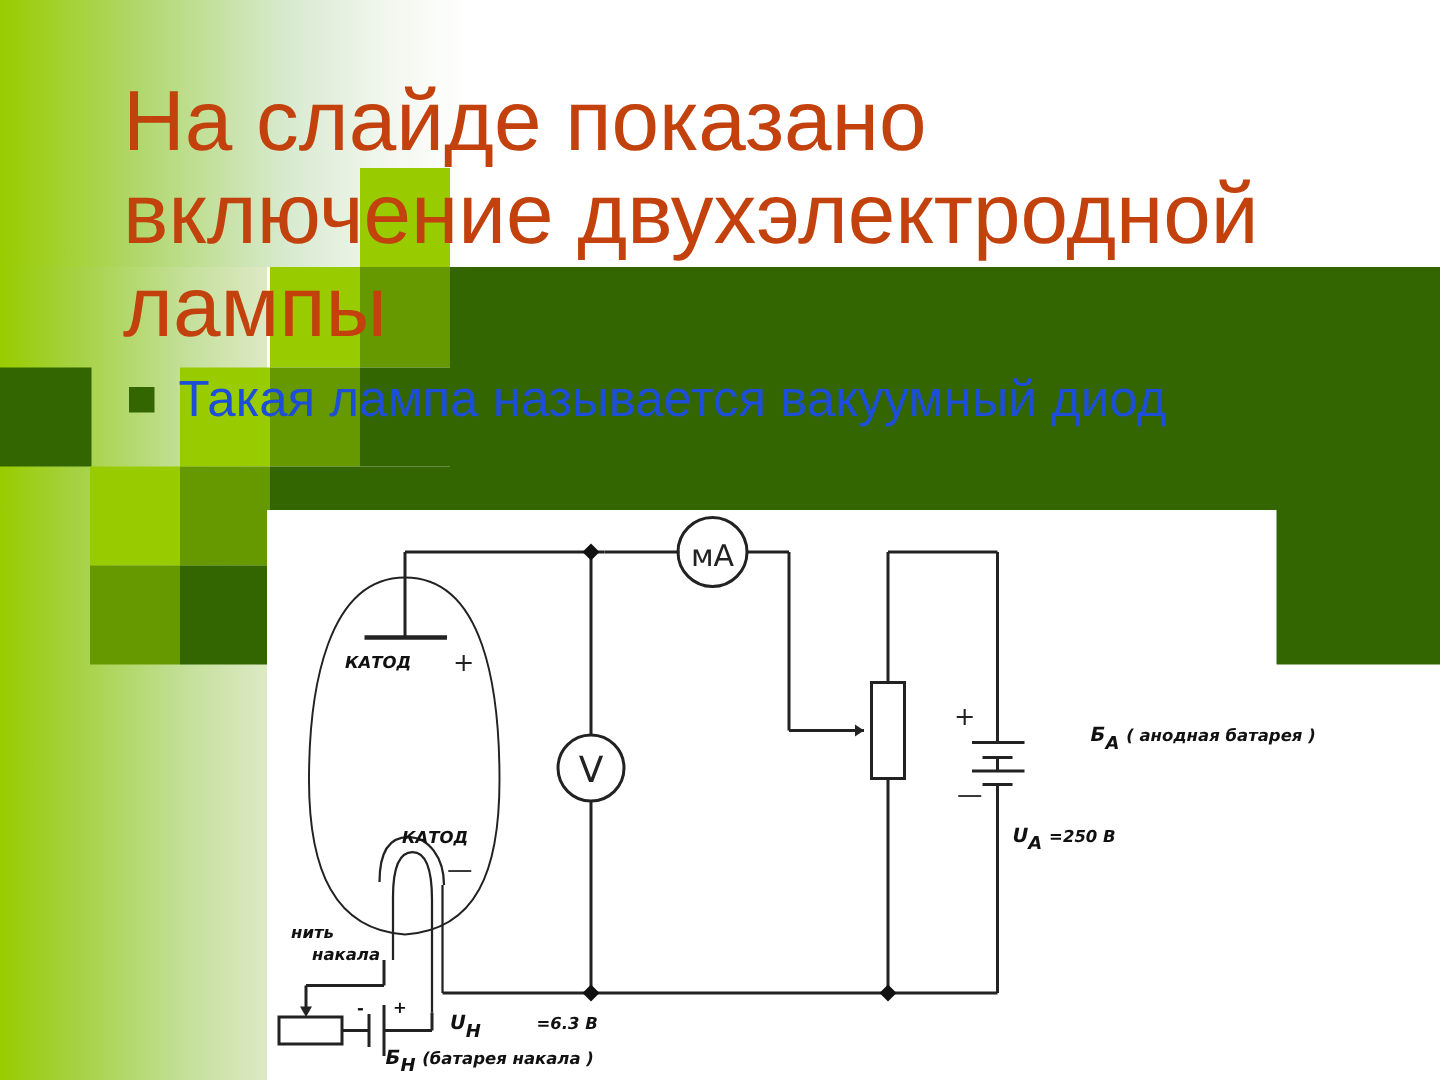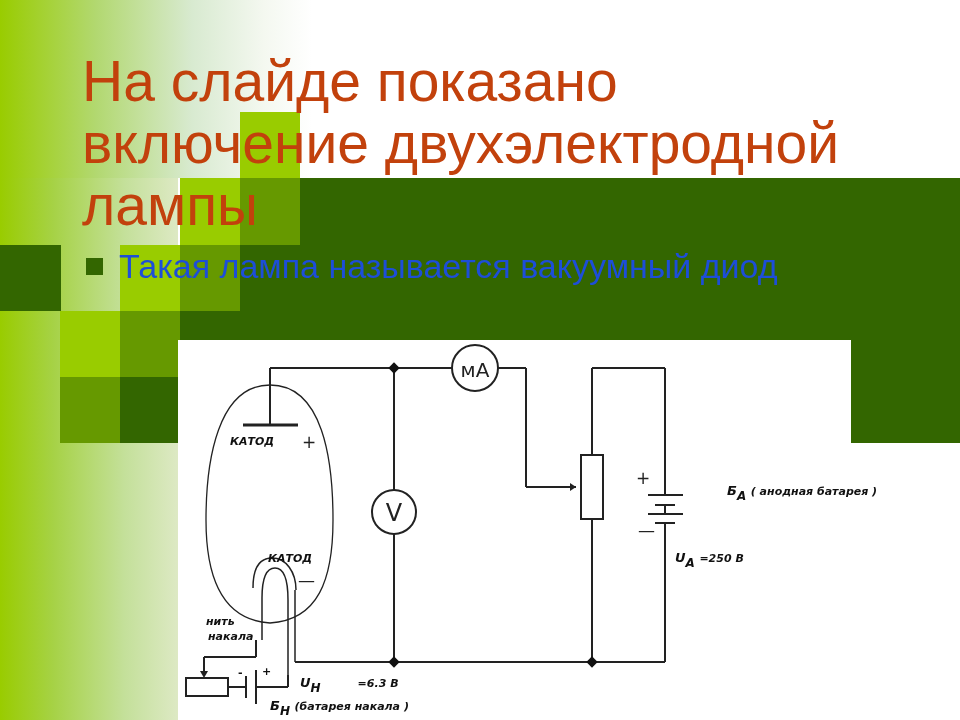--- a/index.html
+++ b/index.html
@@ -115,36 +115,36 @@
     <rect x="410" y="318" width="8" height="8" fill="#111" transform="rotate(45 414 322)"></rect>
 
     <text x="216" y="181" text-anchor="middle" font-family="DejaVu Sans, sans-serif" font-size="24" fill="#222">V</text>
     <text x="297" y="37" text-anchor="middle" font-family="DejaVu Sans, sans-serif" font-size="20" fill="#222">мA</text>
   </svg>
 
   <div class="lbl" style="left:52px;top:95px;">КАТОД</div>
   <div class="sign" style="left:124px;top:92px;">+</div>
   <div class="lbl" style="left:90px;top:212px;">КАТОД</div>
   <div class="sign" style="left:120px;top:230px;">—</div>
-  <div class="lbl" style="left:28px;top:275px;">нить</div>
+  <div class="lbl" style="left:16px;top:275px;">нить</div>
   <div class="lbl" style="left:30px;top:290px;">накала</div>
 
   <div class="sign" style="left:458px;top:128px;">+</div>
   <div class="sign" style="left:460px;top:180px;">—</div>
   <div class="lbl lbl-big" style="left:503px;top:143px;margin-left:46px;">
     <span>Б</span><span class="sub">А</span>
     <span style="font-size:11px;">( анодная батарея )</span>
   </div>
   <div class="lbl lbl-big" style="left:497px;top:188px;margin-top:22px;">
     <span>U</span><span class="sub">А</span>
     <span style="font-size:11px;">=250 В</span>
   </div>
 
   <div class="lbl" style="left:60px;top:326px;font-style:normal;">-</div>
   <div class="lbl" style="left:84px;top:325px;font-style:normal;">+</div>
   <div class="lbl lbl-big" style="left:122px;top:335px;">
     <span>U</span><span class="sub">Н</span><span style="font-size:11px;margin-left:37px;">=6.3 В</span>
   </div>
-  <div class="lbl lbl-big" style="left:92px;top:358px;">
+  <div class="lbl lbl-big" style="left:79px;top:358px;">
     <span>Б</span><span class="sub">Н</span>
     <span style="font-size:11px;">(батарея накала )</span>
   </div>
 </div>
 
 </body></html>

